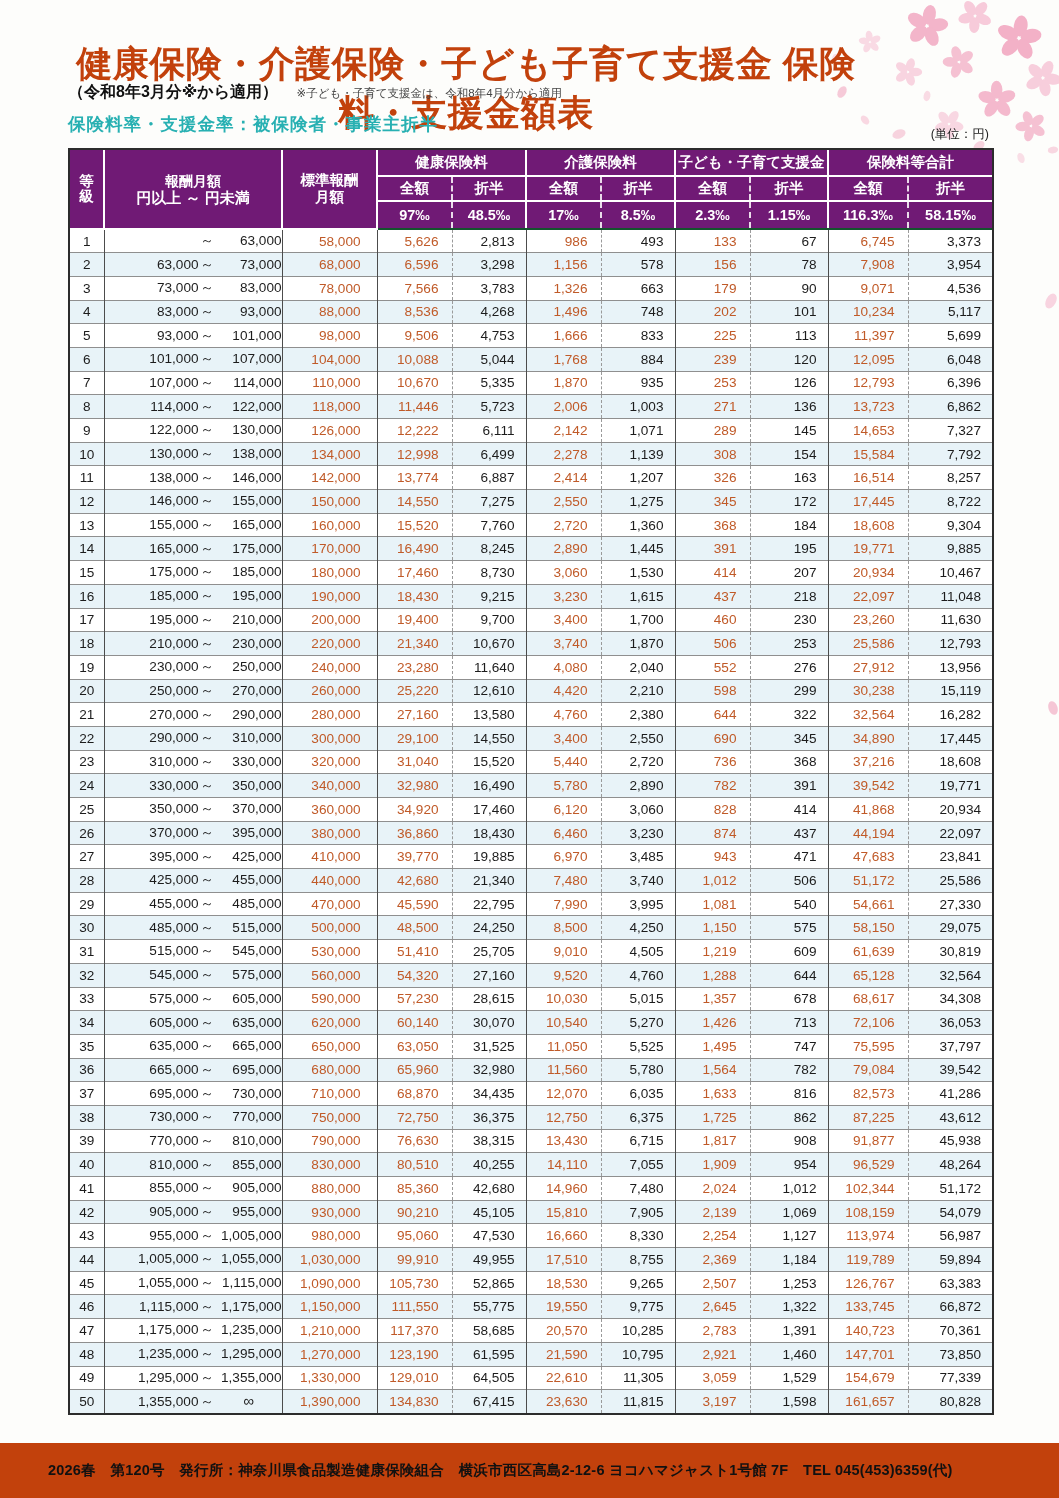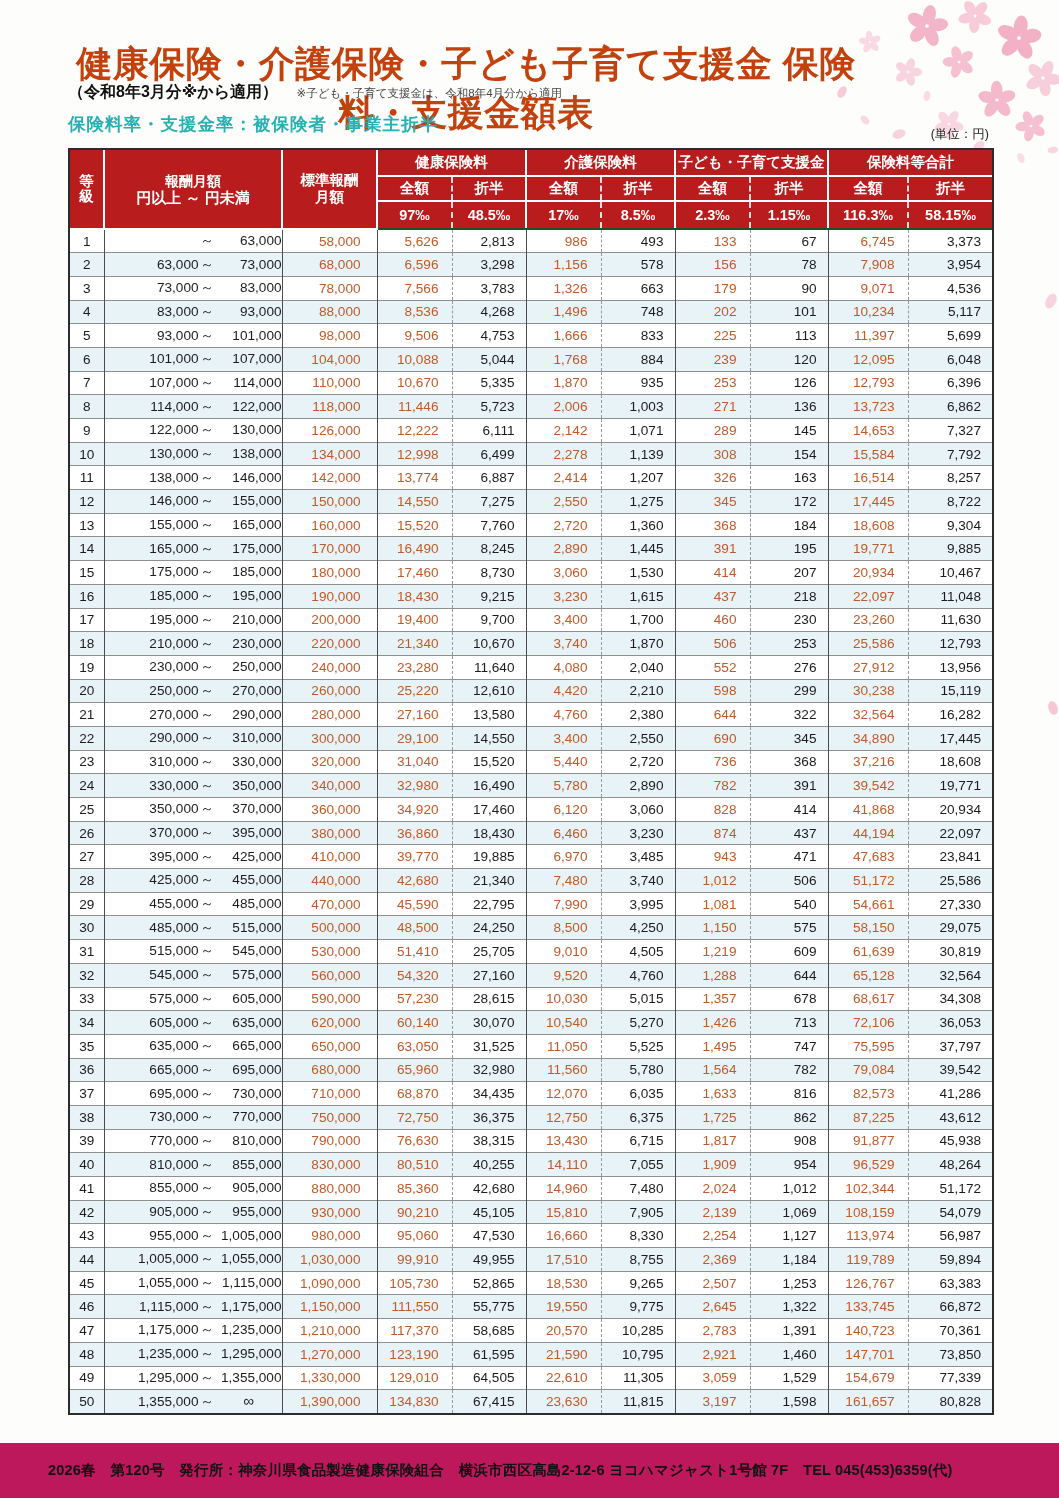--- a/index.html
+++ b/index.html
@@ -32,21 +32,21 @@
   .table-wrap{
     position:absolute;left:68px;top:148px;width:922px;
     border:2px solid #2c2c2c;background:#fff;
   }
   table{border-collapse:collapse;width:100%;table-layout:fixed;}
   col.c-grade{width:34px;}  col.c-range{width:178px;} col.c-std{width:95px;}
   col.cv0{width:75px;} col.cv1{width:74px;} col.cv2{width:75px;} col.cv3{width:74px;}
   col.cv4{width:75px;} col.cv5{width:78px;} col.cv6{width:80px;} col.cv7{width:84px;}
 
   thead th{
-    background:#b91c1c;color:#fff;font-weight:700;text-align:center;
+    background:#701a75;color:#fff;font-weight:700;text-align:center;
     padding:0;vertical-align:middle;
   }
   thead th.sep-r{border-right:2px solid #fff;}
   thead th.sep-dash{border-right:2px dashed rgba(255,255,255,.85);}
   thead tr.group-row th{height:25px;font-size:14.5px;border-bottom:2px solid #fff;}
   thead tr.sub-row th{height:23px;font-size:14.5px;}
   thead tr.rate-row th{height:26px;font-size:14.5px;border-top:2px solid #fff;border-bottom:2px solid #14532d;}
   th.h-grade{font-size:13.5px;line-height:15px;}
   th.h-salary .l1{font-size:14px;line-height:17px;}
   th.h-salary .l2{font-size:15px;line-height:15px;}
@@ -70,21 +70,21 @@
   .num-accent{color:#c05a28;}
   .r-from{display:inline-block;width:84px;text-align:right;}
   .r-tilde{display:inline-block;width:17px;text-align:center;}
   .r-to{display:inline-block;width:66px;text-align:right;}
   .r-to.inf{text-align:center;font-size:15px;}
 
   .footnote{position:absolute;left:66px;top:1414px;font-size:13px;color:#222;}
 
   .footer-bar{
     position:absolute;left:0;top:1443px;width:1059px;height:55px;
-    background:#be185d;display:flex;align-items:center;
+    background:#c2410c;display:flex;align-items:center;
   }
   .footer-text{margin-left:48px;font-size:14.5px;font-weight:700;color:#111;letter-spacing:.2px;}
 </style>
 </head>
 <body>
 
 <div class="page">
 
   <svg class="sakura" width="252" height="170" viewBox="0 0 252 170">
     <defs>

